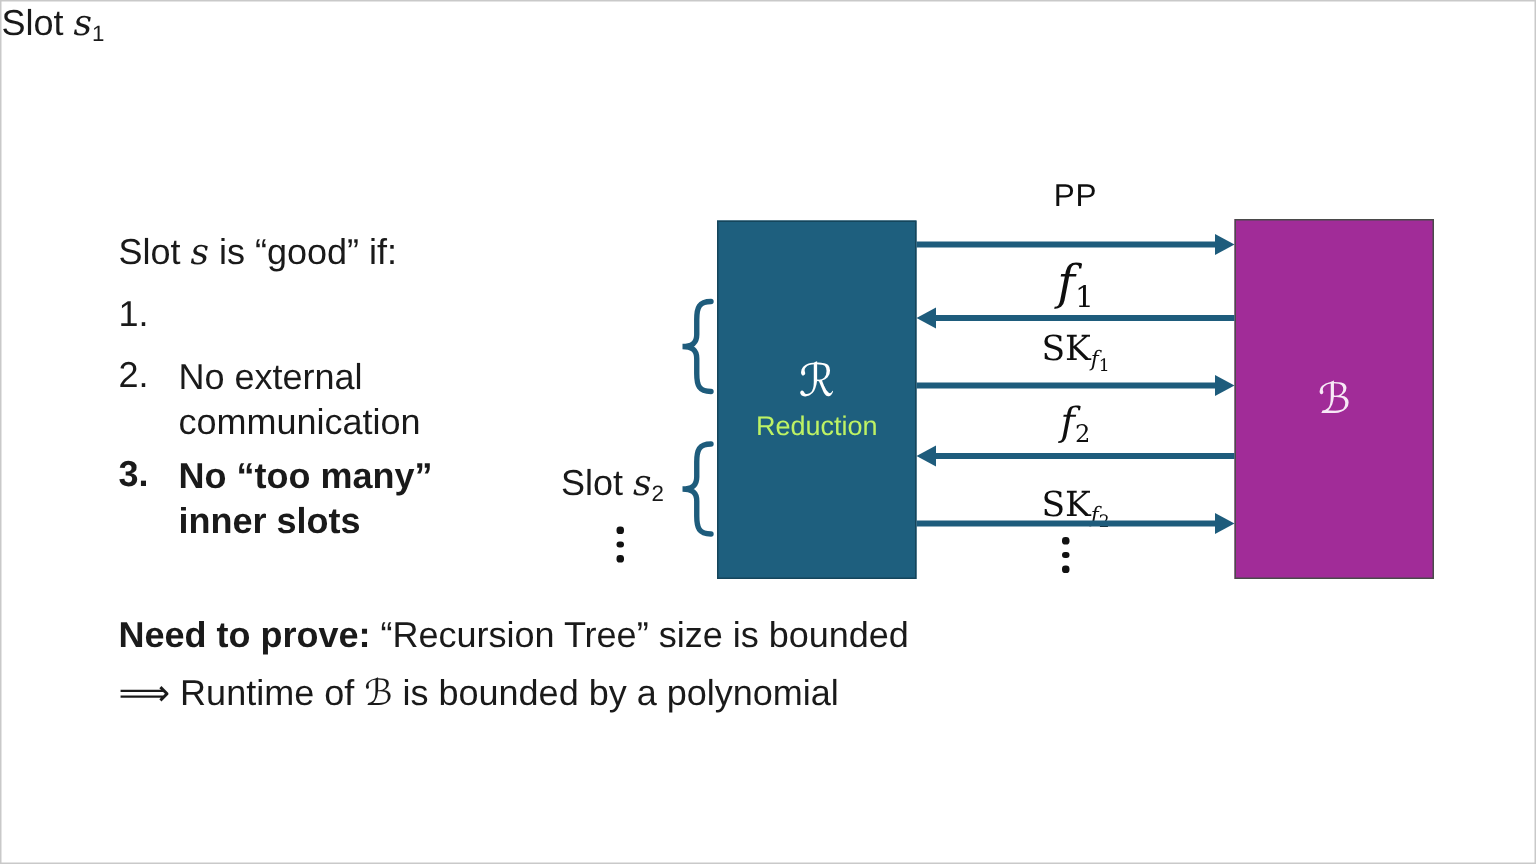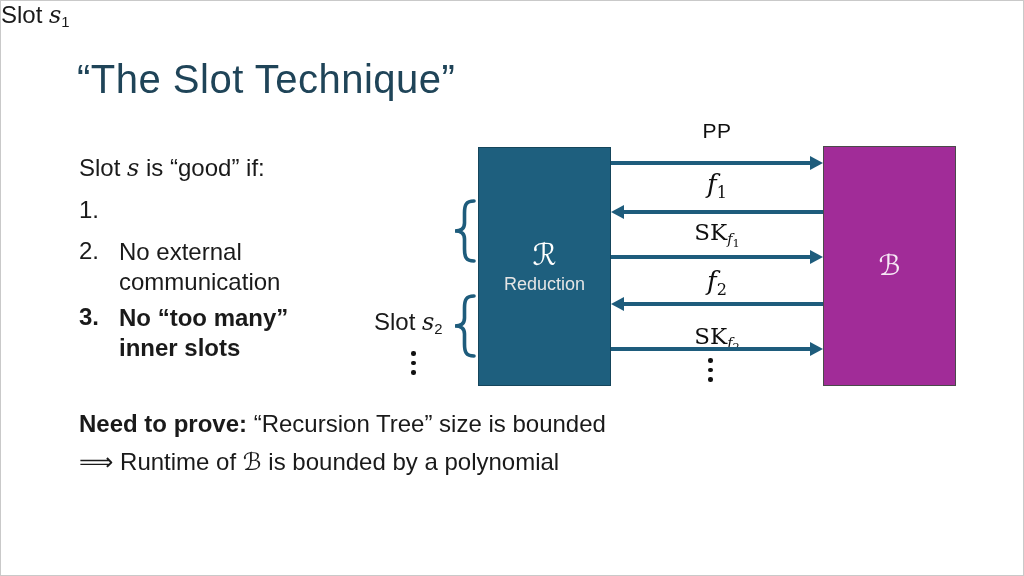--- a/index.html
+++ b/index.html
@@ -32,53 +32,52 @@
   .math-var { font-family:"DejaVu Serif", serif; font-style:italic; }
   .serif { font-family:"DejaVu Serif", serif; }
   .script-letter { font-family:"DejaVu Serif","DejaVu Sans", serif; font-style:italic; }
   .sub { font-size:0.62em; vertical-align:-0.28em; }
   .sub2 { font-size:0.8em; vertical-align:-0.3em; }
   
   .dbox { position:absolute; display:flex; flex-direction:column; align-items:center; justify-content:center; box-sizing:border-box; }
   .box-r { left:477px; top:146px; width:133px; height:239px; background:#1e5f7e; border:1px solid #15455b; color:#ffffff; }
   .box-b { left:822px; top:145px; width:133px; height:240px; background:#a12c98; border:1px solid #4a4a4a; }
   .box-symbol { font-size:30px; line-height:1.1; }
-  .box-r .box-label { font-size:18px; margin-top:3px; color:#e5e5e5; }
+  .box-r .box-label { font-size:18px; margin-top:3px; color:#bef264; }
   .box-b .box-symbol { color:#f7e9f6; font-size:28px; }
   
   .msg-arrow { position:absolute; left:610px; width:212px; height:14px; display:flex; align-items:center; }
   .msg-arrow .shaft { flex:1; height:4px; background:#1e5c7c; }
   .msg-arrow .head { width:0; height:0; border-top:7px solid transparent; border-bottom:7px solid transparent; }
   .msg-arrow.right .shaft { order:1; } .msg-arrow.right .head { order:2; border-left:13px solid #1e5c7c; }
   .msg-arrow.left  .head { order:1; border-right:13px solid #1e5c7c; } .msg-arrow.left .shaft { order:2; }
   .a0 { top:155px; } .a1 { top:204px; } .a2 { top:249px; } .a3 { top:296px; } .a4 { top:341px; }
   
   .msg-label { position:absolute; left:716px; transform:translateX(-50%); white-space:nowrap; color:#0f0f0f; }
   .l0 { top:118px; font-size:21px; letter-spacing:0.5px; }
-  .l1 { top:168px; font-size:26px; }
+  .l1 { top:168px; font-size:32px; }
   .l2 { top:218px; font-size:23px; }
   .l3 { top:265px; font-size:26px; }
   .l4 { top:322px; font-size:23px; }
   
   .slot-label { position:absolute; font-size:24px; white-space:nowrap; }
   .s2 { left:373px; top:307px; }
   .brace { position:absolute; left:451px; width:24px; height:66px; }
   .b1 { top:197px; } .b2 { top:292px; }
   
   .vdots { position:absolute; display:flex; flex-direction:column; gap:5px; }
   .vdots .dot { width:4.5px; height:4.5px; border-radius:50%; background:#111111; }
   .slot-dots { left:410px; top:350px; }
   .mid-dots  { left:707px; top:357px; }
 </style>
 </head>
 <body>
 
 <div class="slide">
 
-  <div class="title">“The Slot Technique”</div>
 
   <div class="line bodytext intro">
     <span>Slot </span><span class="math-var">s</span><span> is “good” if:</span>
   </div>
 
   <div class="line bodytext item-num i1-num">1.</div>
 
   <div class="line bodytext item-num i2-num">2.</div>
   <div class="bodytext item-body i2-body">No external communication</div>
 

